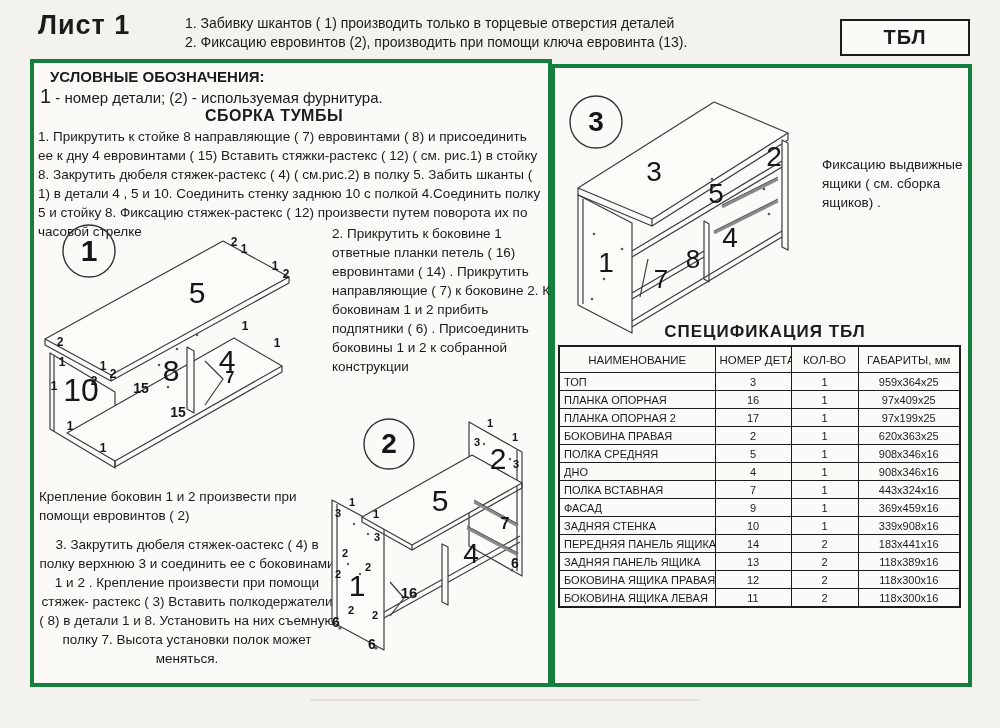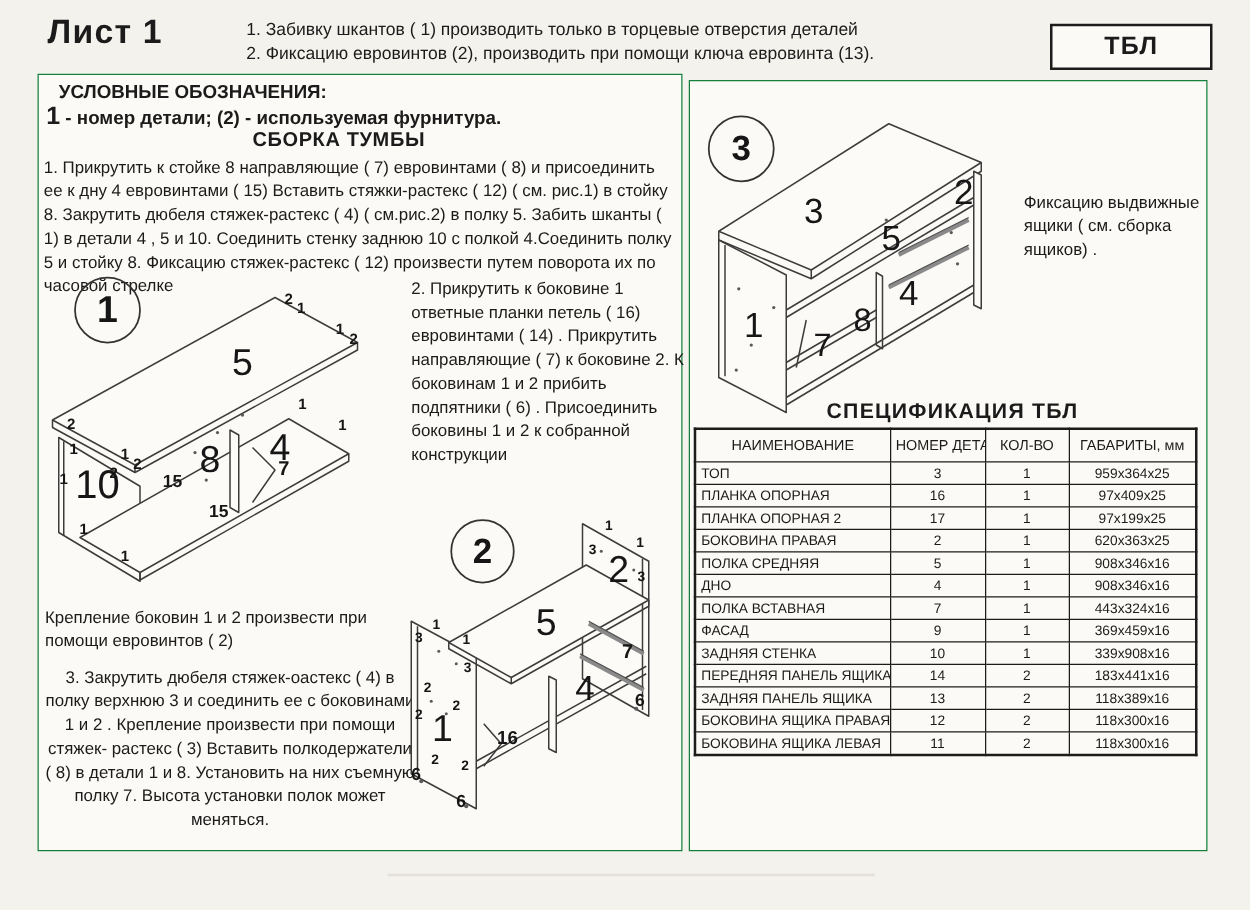--- a/index.html
+++ b/index.html
@@ -4,33 +4,33 @@
 <style>
   html,body{margin:0;padding:0;}
   body{
     width:1000px;height:728px;position:relative;overflow:hidden;
     background:#f4f2ec;
     font-family:"Liberation Sans", sans-serif;
     color:#1b1b1b;
   }
   .abs{position:absolute;}
   .sheet-title{left:38px;top:10px;font-size:27px;font-weight:bold;letter-spacing:1px;}
-  .header-notes{left:185px;top:14px;width:540px;font-size:14px;line-height:19px;margin-left:12px;}
+  .header-notes{left:185px;top:14px;width:540px;font-size:14px;line-height:19px;}
   .doc-code-box{
     left:840px;top:19px;width:126px;height:33px;
     border:2px solid #1c1c1c;background:#fbfaf6;
     display:flex;align-items:center;justify-content:center;
     font-size:20px;font-weight:bold;letter-spacing:1px;
   }
-  .panel{border:1px solid #15803d;background:#fbfaf6;}
+  .panel{border:4px solid #15803d;background:#fbfaf6;}
   .panel-left{left:30px;top:59px;width:514px;height:620px;}
   .panel-right{left:551px;top:64px;width:413px;height:615px;}
 
   .legend-title{left:16px;top:5px;font-size:15px;font-weight:bold;}
-  .legend-line{left:6px;top:22px;font-size:15px;font-weight:bold;}
+  .legend-line{left:6px;top:22px;font-size:15px;font-weight:normal;}
   .legend-line .big1{font-size:20px;}
   .assembly-title{left:20px;top:44px;width:440px;text-align:center;font-size:16px;font-weight:bold;letter-spacing:.5px;}
   .body-text{font-size:13.5px;line-height:19px;}
   .step1{left:4px;top:64px;width:506px;}
   .step2{left:298px;top:161px;width:220px;}
   .note-fixing{left:5px;top:424px;width:290px;}
   .step3{left:5px;top:472px;width:296px;text-align:center;}
   .drawer-note{left:267px;top:87px;width:158px;font-size:13.5px;line-height:19px;}
 
   .spec-title{left:26px;top:254px;width:368px;text-align:center;font-size:17px;font-weight:bold;letter-spacing:1px;}

